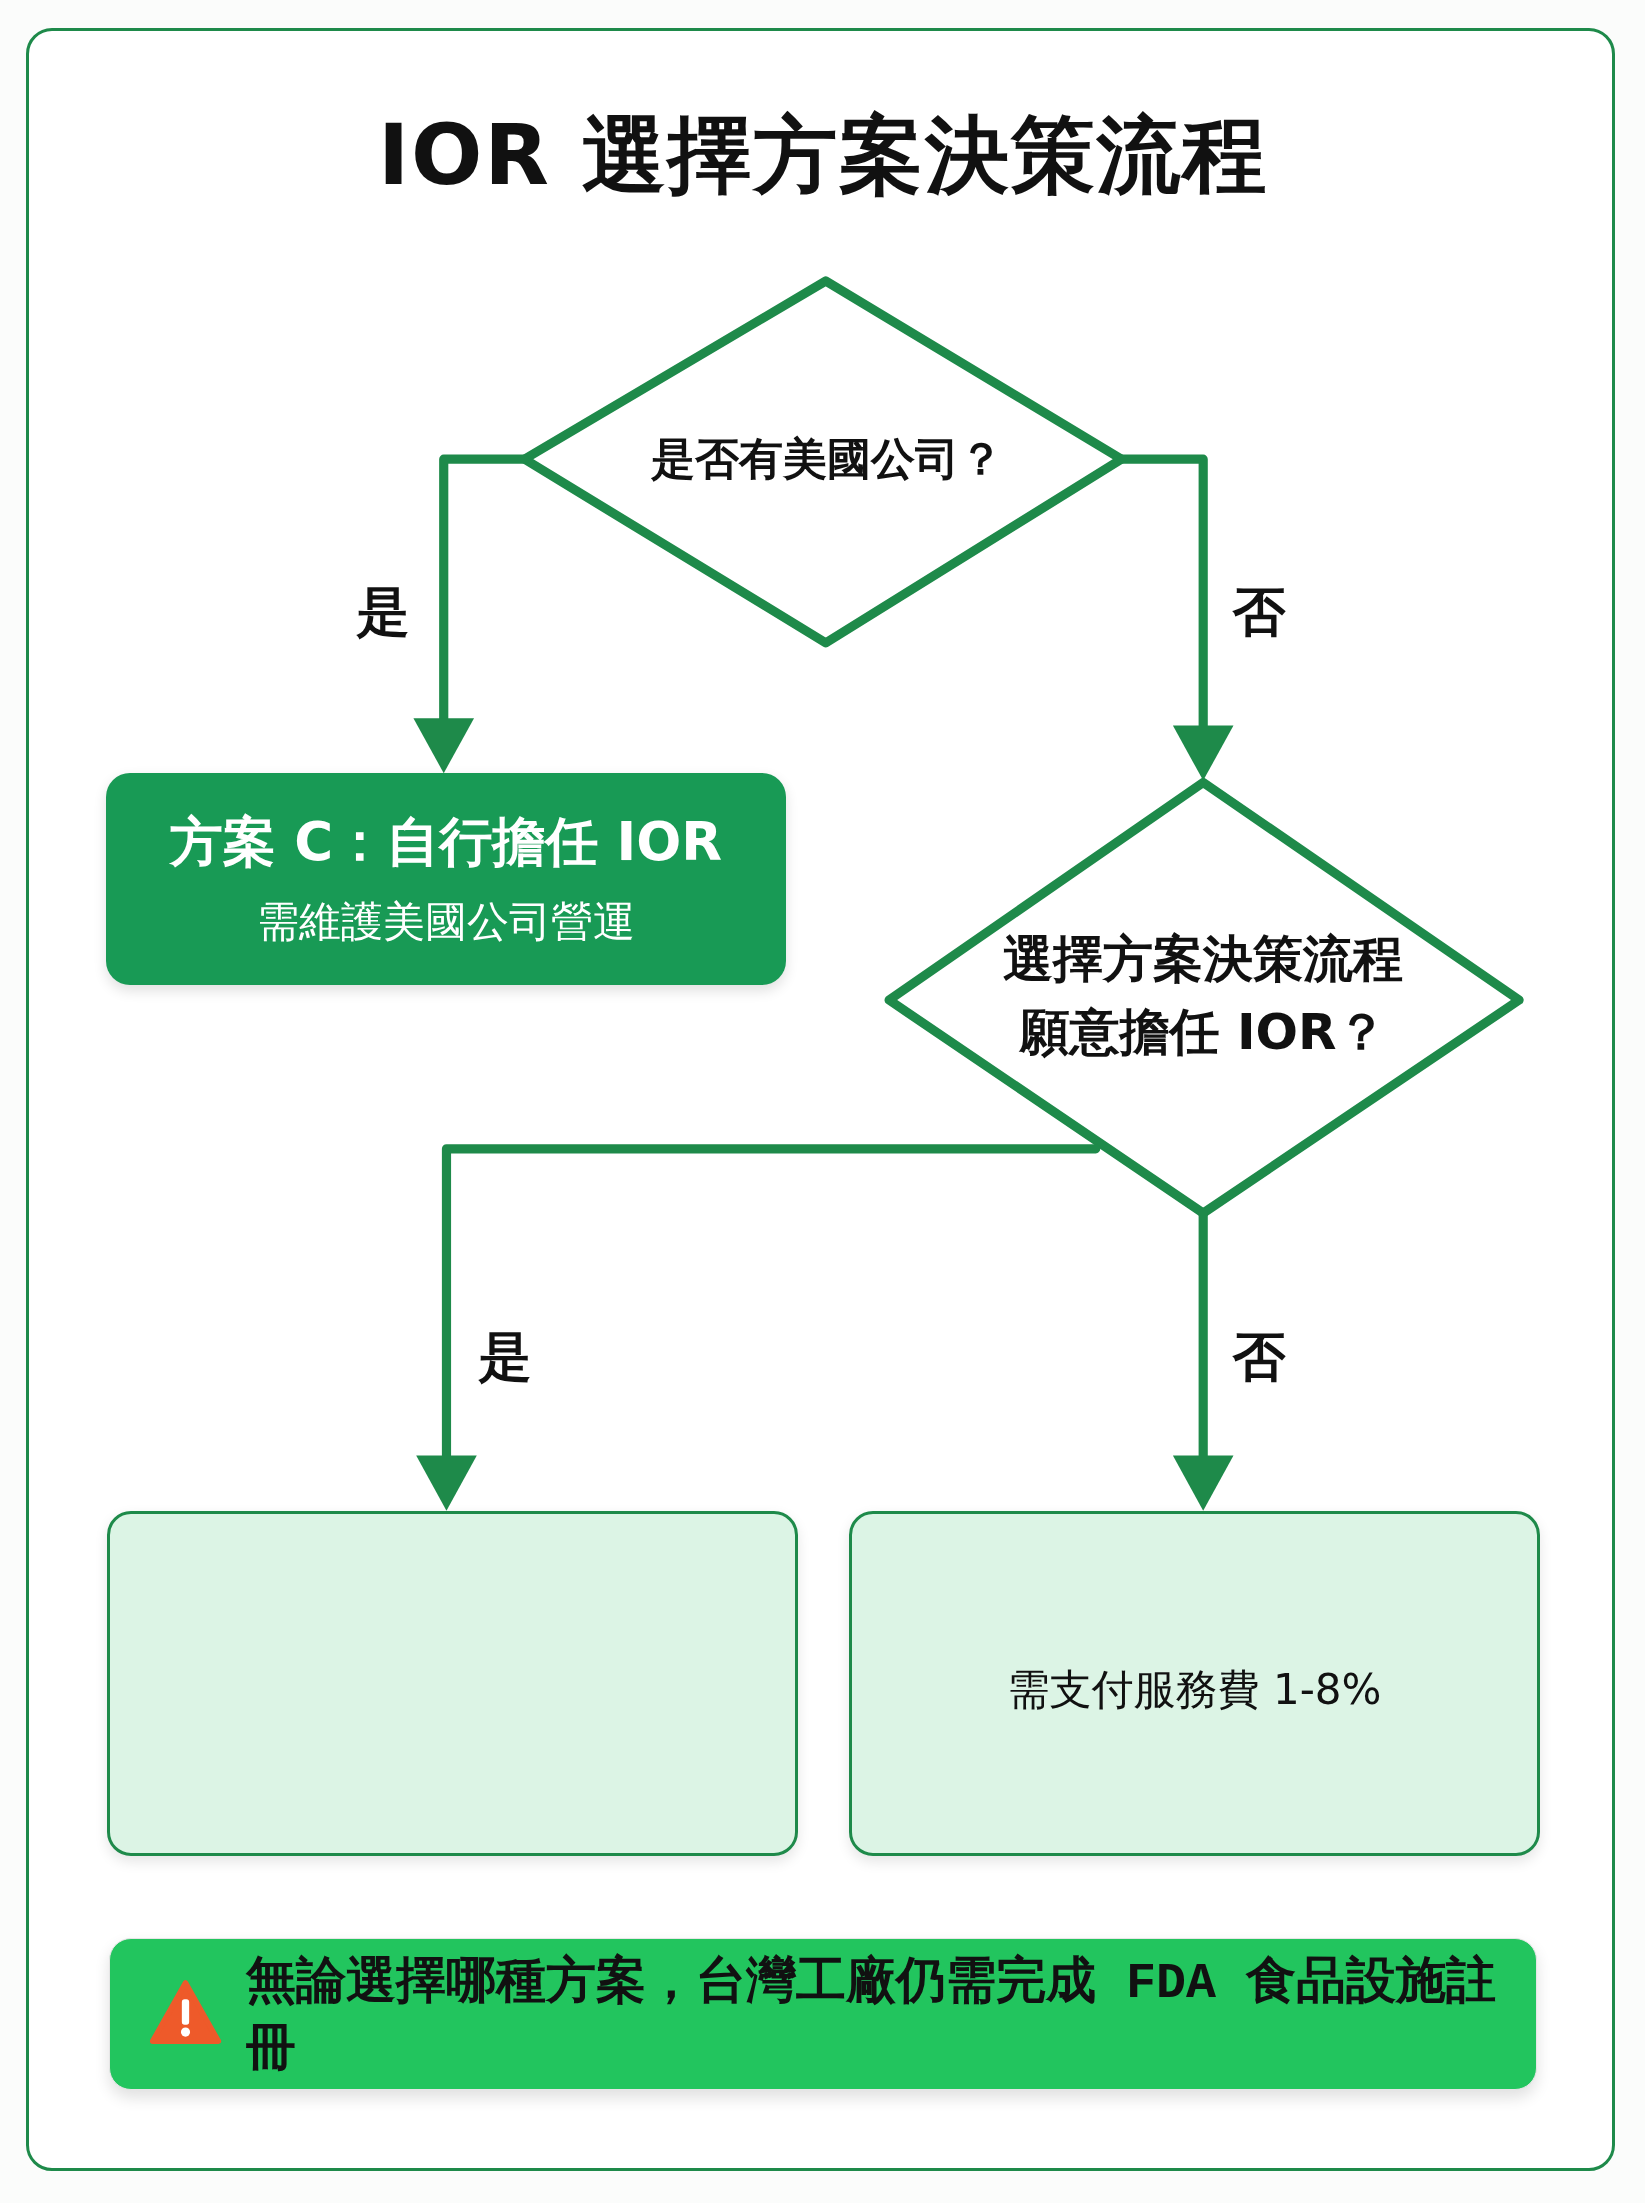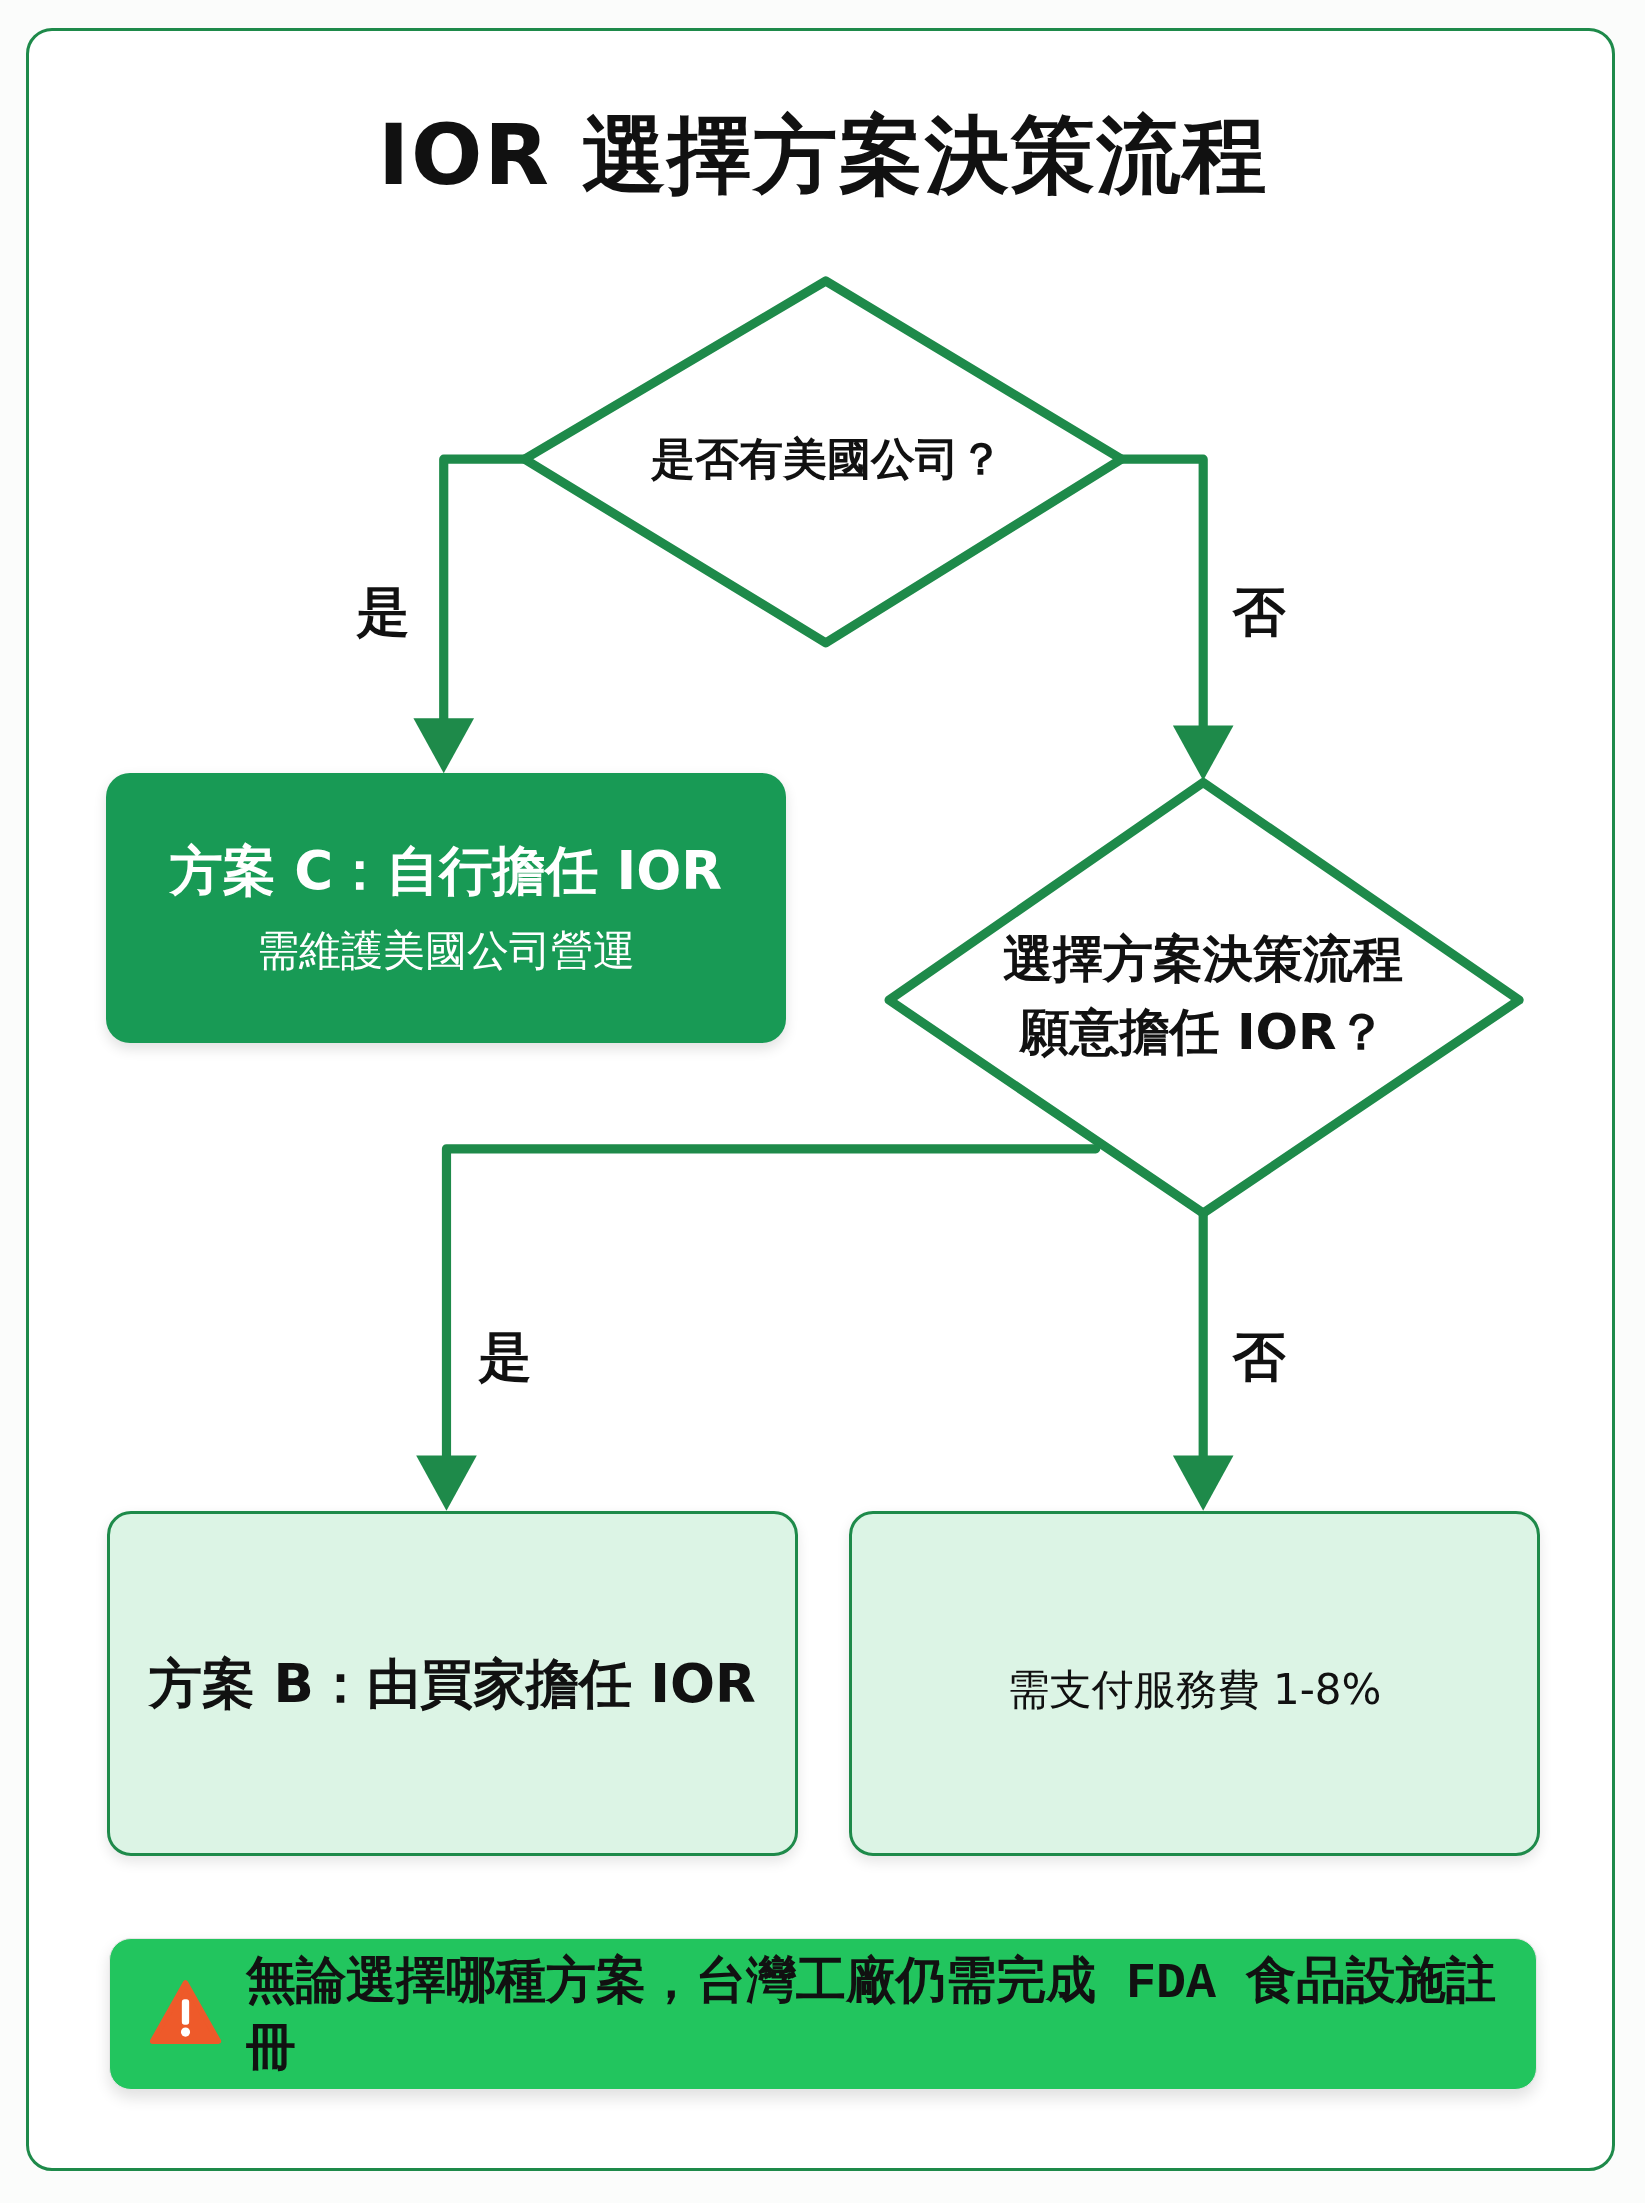--- a/index.html
+++ b/index.html
@@ -58,27 +58,26 @@
 <div class="dtext" style="left:955px; width:496px; top:923px; font-size:50px; line-height:1.45;">
   <div>選擇方案決策流程</div>
   <div>願意擔任 IOR？</div>
 </div>
 
 <div class="lbl" style="left:383px; top:613px;">是</div>
 <div class="lbl" style="left:1259px; top:613px;">否</div>
 <div class="lbl" style="left:505px; top:1358px;">是</div>
 <div class="lbl" style="left:1259px; top:1358px;">否</div>
 
-<div class="box dark" style="left:106px; top:773px; width:680px; height:270px;">
+<div class="box dark" style="left:106px; top:773px; width:680px; height:212px;">
   <div class="t">方案 C：自行擔任 IOR</div>
   <div class="s">需維護美國公司營運</div>
 </div>
 
 <div class="box light" style="left:107px; top:1511px; width:691px; height:345px;">
-  <div class="t">方案 B：由買家擔任 IOR</div>
 </div>
 
 <div class="box light" style="left:849px; top:1511px; width:691px; height:345px;">
   <div class="s">需支付服務費 1-8%</div>
 </div>
 
 <div class="warn">
   <span>
     <svg width="73" height="66" viewBox="0 0 80 72">
       <path d="M40 4 L76 68 L4 68 Z" fill="#ee5a2a" stroke="#ee5a2a" stroke-width="6" stroke-linejoin="round"></path>

